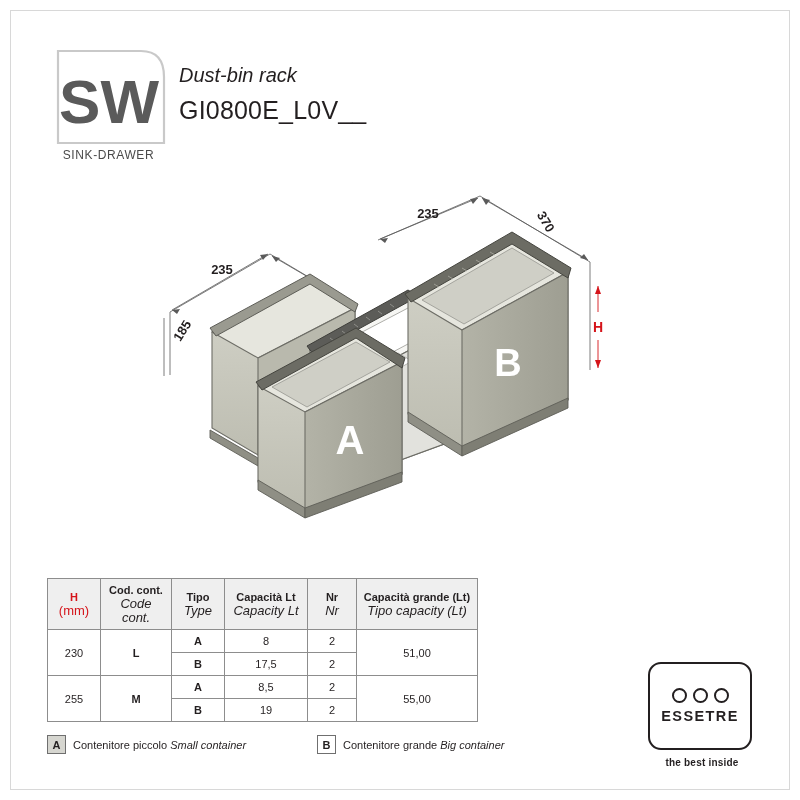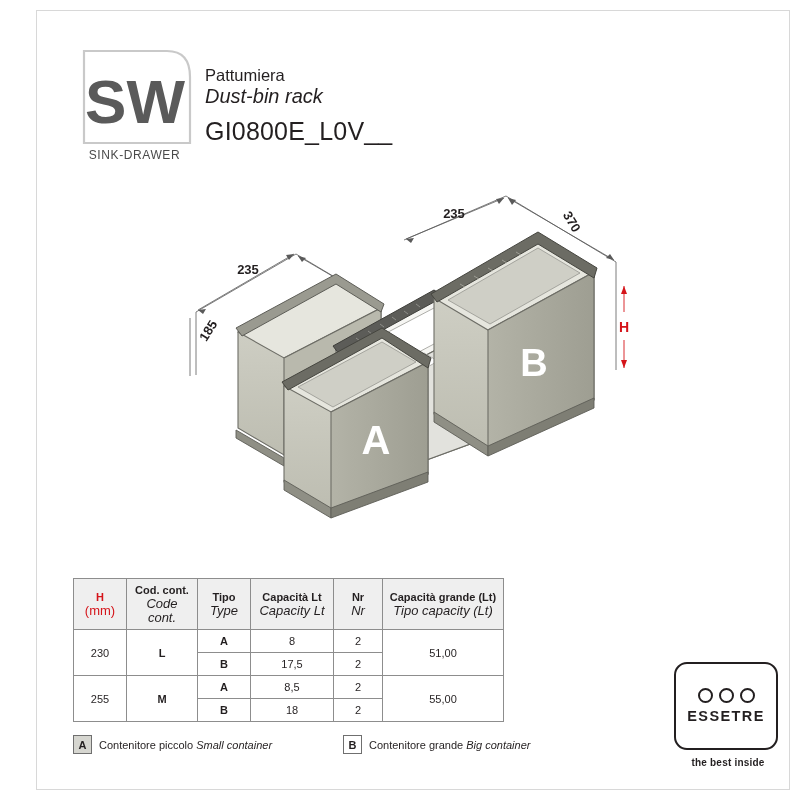--- a/index.html
+++ b/index.html
@@ -11,21 +11,20 @@
     height: 800px;
     background: #ffffff;
     font-family: "Liberation Sans", sans-serif;
     color: #231f20;
     position: relative;
     overflow: hidden;
   }
   .page {
     position: absolute;
     inset: 0;
-    margin-left: 26px;
   }
   .frame-border {
     position: absolute;
     left: 10px;
     top: 10px;
     right: 10px;
     bottom: 10px;
     border: 1px solid #d8d8d8;
     pointer-events: none;
   }
@@ -220,21 +219,20 @@
 
   <div class="header">
     <div class="logo-block">
       <svg class="logo-svg" width="125" height="105" viewBox="0 0 125 105">
         <path d="M12 6 L95 6 Q118 6 118 32 L118 98 L12 98 Z" fill="none" stroke="#c9c9c9" stroke-width="2.2"></path>
         <text x="63" y="78" text-anchor="middle" font-family="'Liberation Sans', sans-serif" font-size="62" font-weight="bold" fill="#5a5a5a">SW</text>
       </svg>
       <div class="logo-caption">SINK-DRAWER</div>
     </div>
     <div class="title-block">
-      <div class="title-it">Pattumiera</div>
       <div class="title-en">Dust-bin rack</div>
       <div class="code">GI0800E_L0V__</div>
     </div>
   </div>
 
   <div class="illustration">
     <svg width="500" height="330" viewBox="0 0 500 330">
       <defs>
         <linearGradient id="gGrey" x1="0" y1="0" x2="0" y2="1">
           <stop offset="0" stop-color="#d5d5cb"></stop>
@@ -405,21 +403,21 @@
         <tr>
           <td class="c-h" rowspan="2">255</td>
           <td class="c-code" rowspan="2">M</td>
           <td class="c-type">A</td>
           <td class="c-cap">8,5</td>
           <td class="c-nr">2</td>
           <td class="c-tot" rowspan="2">55,00</td>
         </tr>
         <tr>
           <td class="c-type">B</td>
-          <td class="c-cap">18</td>
+          <td class="c-cap">19</td>
           <td class="c-nr">2</td>
         </tr>
       </tbody>
     </table>
   </div>
 
   <div class="legend">
     <div class="legend-item one">
       <span class="badge grey">A</span>
       <span class="legend-txt">

